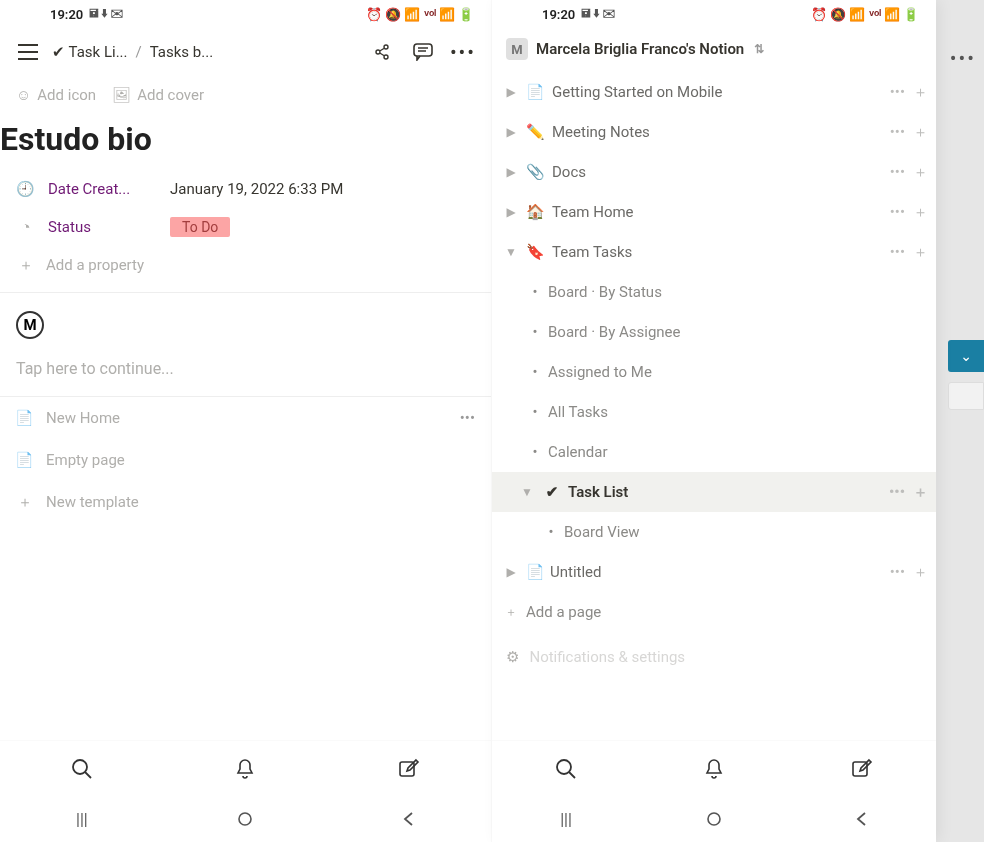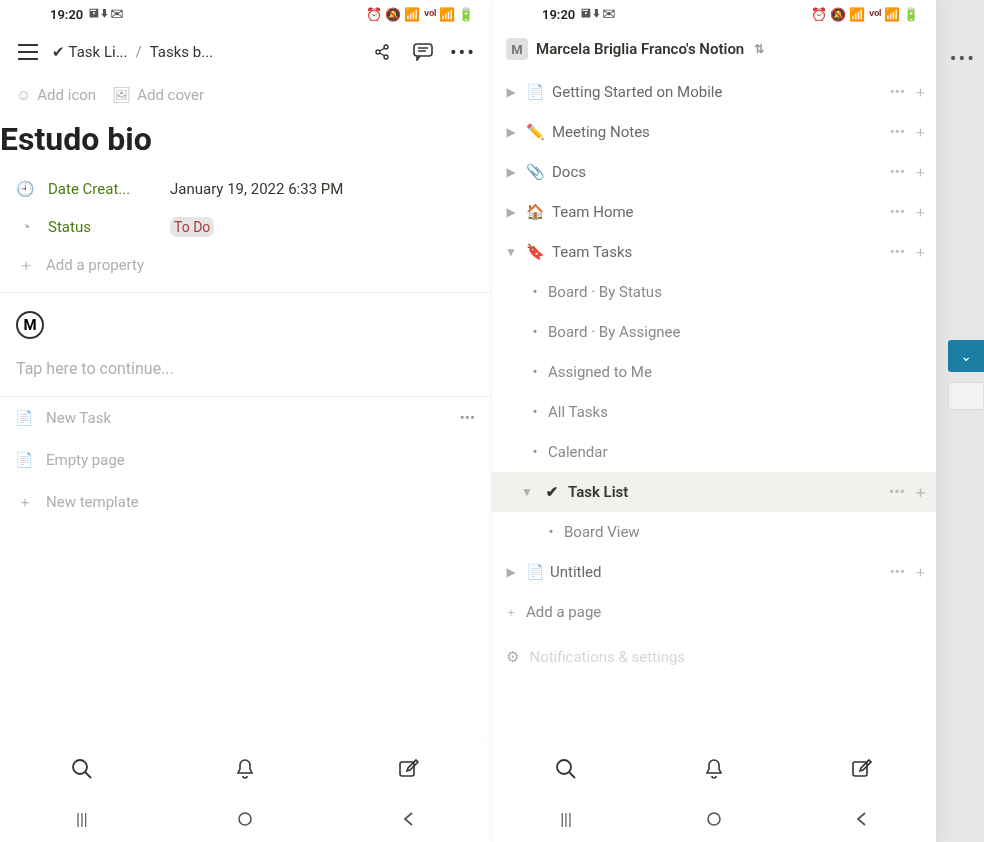--- a/index.html
+++ b/index.html
@@ -84,23 +84,23 @@
 
 
 .props { padding: 4px 16px 8px 16px; border-bottom: 1px solid #eee;}
 .prop-row {
   display:flex; align-items:center;
   height: 38px;
   font-size: 15px;
   gap: 12px;
 }
 .prop-icon { width:20px; color:#b0afac; display:flex; justify-content:center;}
-.prop-label { width:110px; color:#4d7c0f; white-space:nowrap; overflow:hidden; text-overflow:ellipsis;}
+.prop-label { width:110px; color:#701a75; white-space:nowrap; overflow:hidden; text-overflow:ellipsis;}
 .prop-value { color:#37352f; }
-.tag-todo { background:#e5e5e5; color:#a23e3e; padding:2px 4px; border-radius:7px; font-size:14px;}
+.tag-todo { background:#fca5a5; color:#a23e3e; padding:2px 12px; border-radius:2px; font-size:14px;}
 .add-prop { color:#b0afac; display:flex; align-items:center; gap:10px; height:38px; font-size:15px; cursor:pointer;}
 
 
 .m-circle {
   width:28px; height:28px; border:2px solid #333; border-radius:50%;
   display:flex; align-items:center; justify-content:center;
   font-weight:700; margin: 18px 16px 10px 16px; font-size:15px;
 }
 
 .tap-continue { color:#b0afac; font-size:16px; padding: 10px 16px 18px 16px;}
@@ -268,21 +268,21 @@
     </div>
   </div>
 
   <div class="m-circle">M</div>
 
   <div class="tap-continue">Tap here to continue...</div>
 
   <div class="template-list">
     <div class="tpl-row">
       <span class="tpl-icon">📄</span>
-      <span>New Task</span>
+      <span>New Home</span>
       <span class="more">•••</span>
     </div>
     <div class="tpl-row">
       <span class="tpl-icon">📄</span>
       <span>Empty page</span>
     </div>
     <div class="tpl-row">
       <span class="tpl-icon">＋</span>
       <span>New template</span>
     </div>

